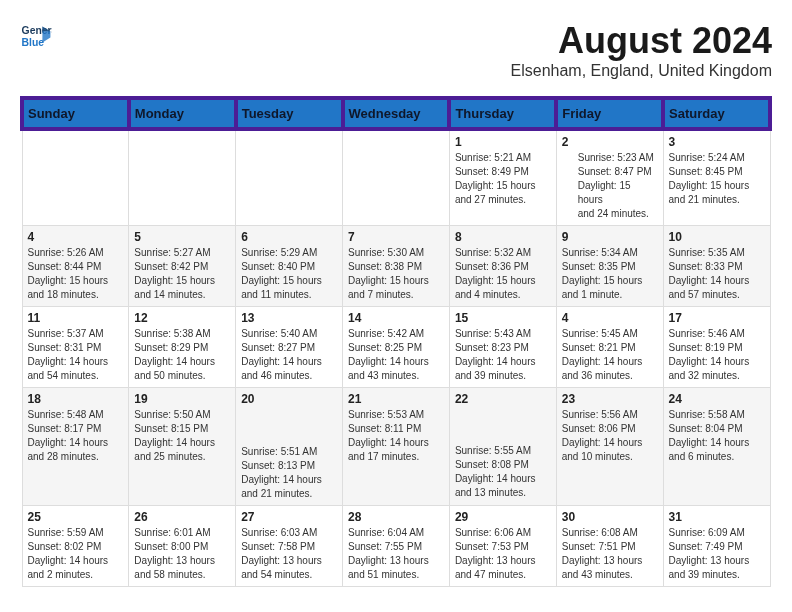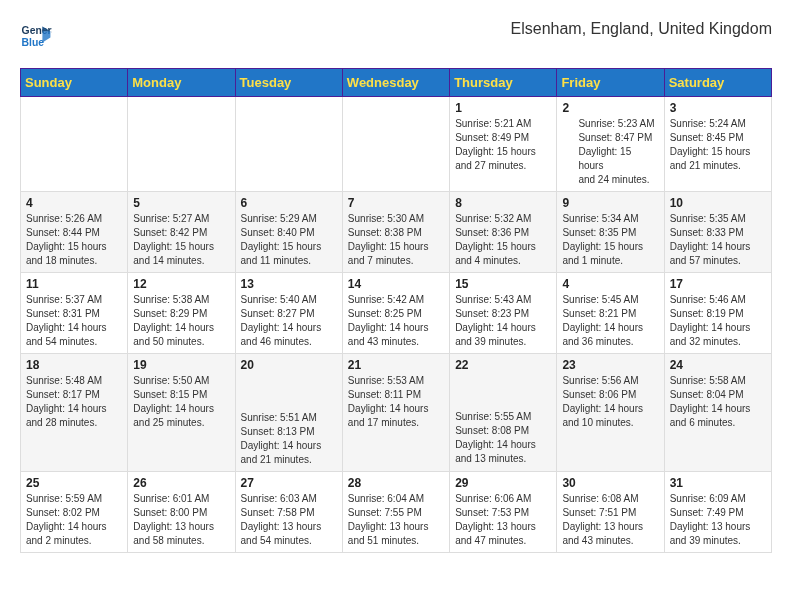--- a/index.html
+++ b/index.html
@@ -37,26 +37,26 @@
       font-size: 16px;
       color: #333;
     }
     table {
       width: 100%;
       border-collapse: collapse;
       table-layout: fixed;
     }
     thead tr th {
       background: #2176c7;
-      color: #fde047;
+      color: #0f172a;
       font-size: 13px;
       font-weight: bold;
       padding: 6px 4px;
       text-align: left;
-      border: 1px solid #4c1d95;
+      border: 4px solid #4c1d95;
     }
     tbody tr td {
       vertical-align: top;
       padding: 4px 5px;
       font-size: 10.5px;
       color: #222;
       border: 1px solid #ddd;
       height: 78px;
     }
     tbody tr:nth-child(odd) td {
@@ -86,20 +86,21 @@
 <div class="header">
   <div class="logo">
     <svg class="logo-icon" viewBox="0 0 40 40">
       <text x="2" y="18" font-size="13" font-weight="bold" fill="#1a3a5c">General</text>
       <text x="2" y="32" font-size="13" font-weight="bold" fill="#2176c7">Blue</text>
       <polygon points="28,8 38,14 38,22 28,28 28,8" fill="#2176c7" opacity="0.8"></polygon>
       <polygon points="28,8 38,14 28,14" fill="#1a3a5c" opacity="0.6"></polygon>
     </svg>
   </div>
   <div class="title-block">
+    <div class="main-title">August 2024</div>
     <div class="subtitle">Elsenham, England, United Kingdom</div>
   </div>
 </div>
 
 <table>
   <thead>
     <tr>
     <th>Sunday</th>
         <th>Monday</th>
         <th>Tuesday</th>

